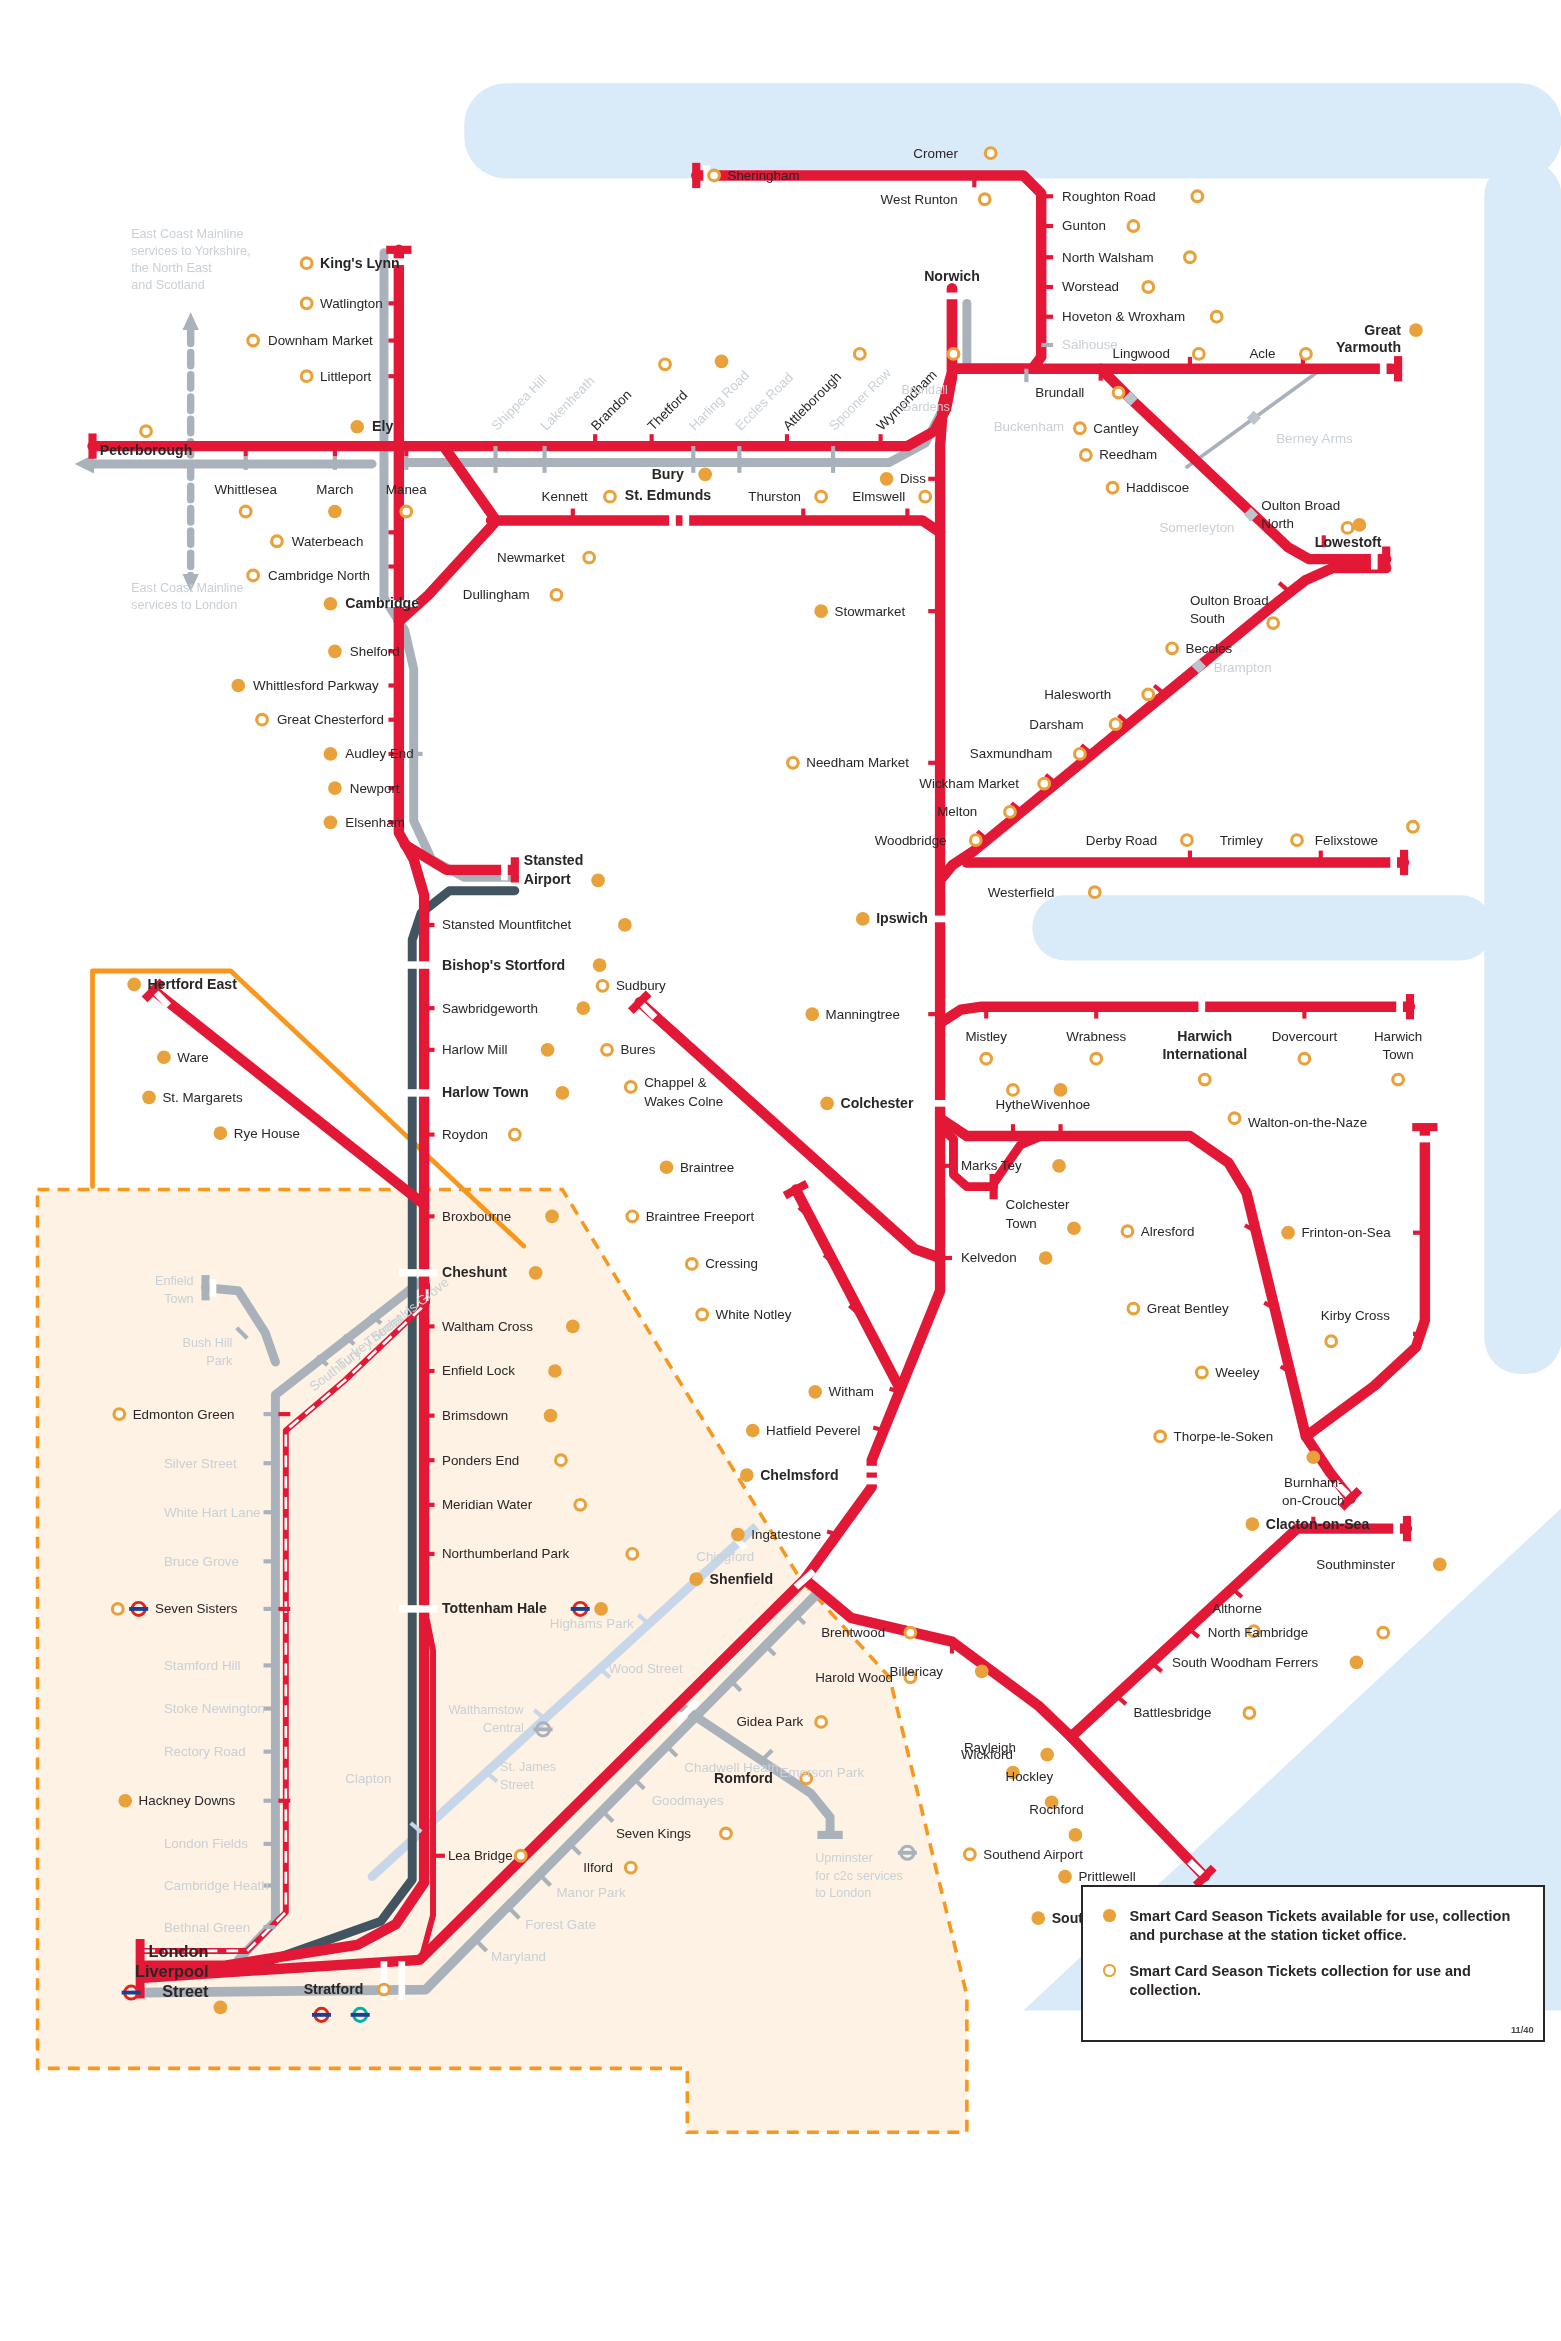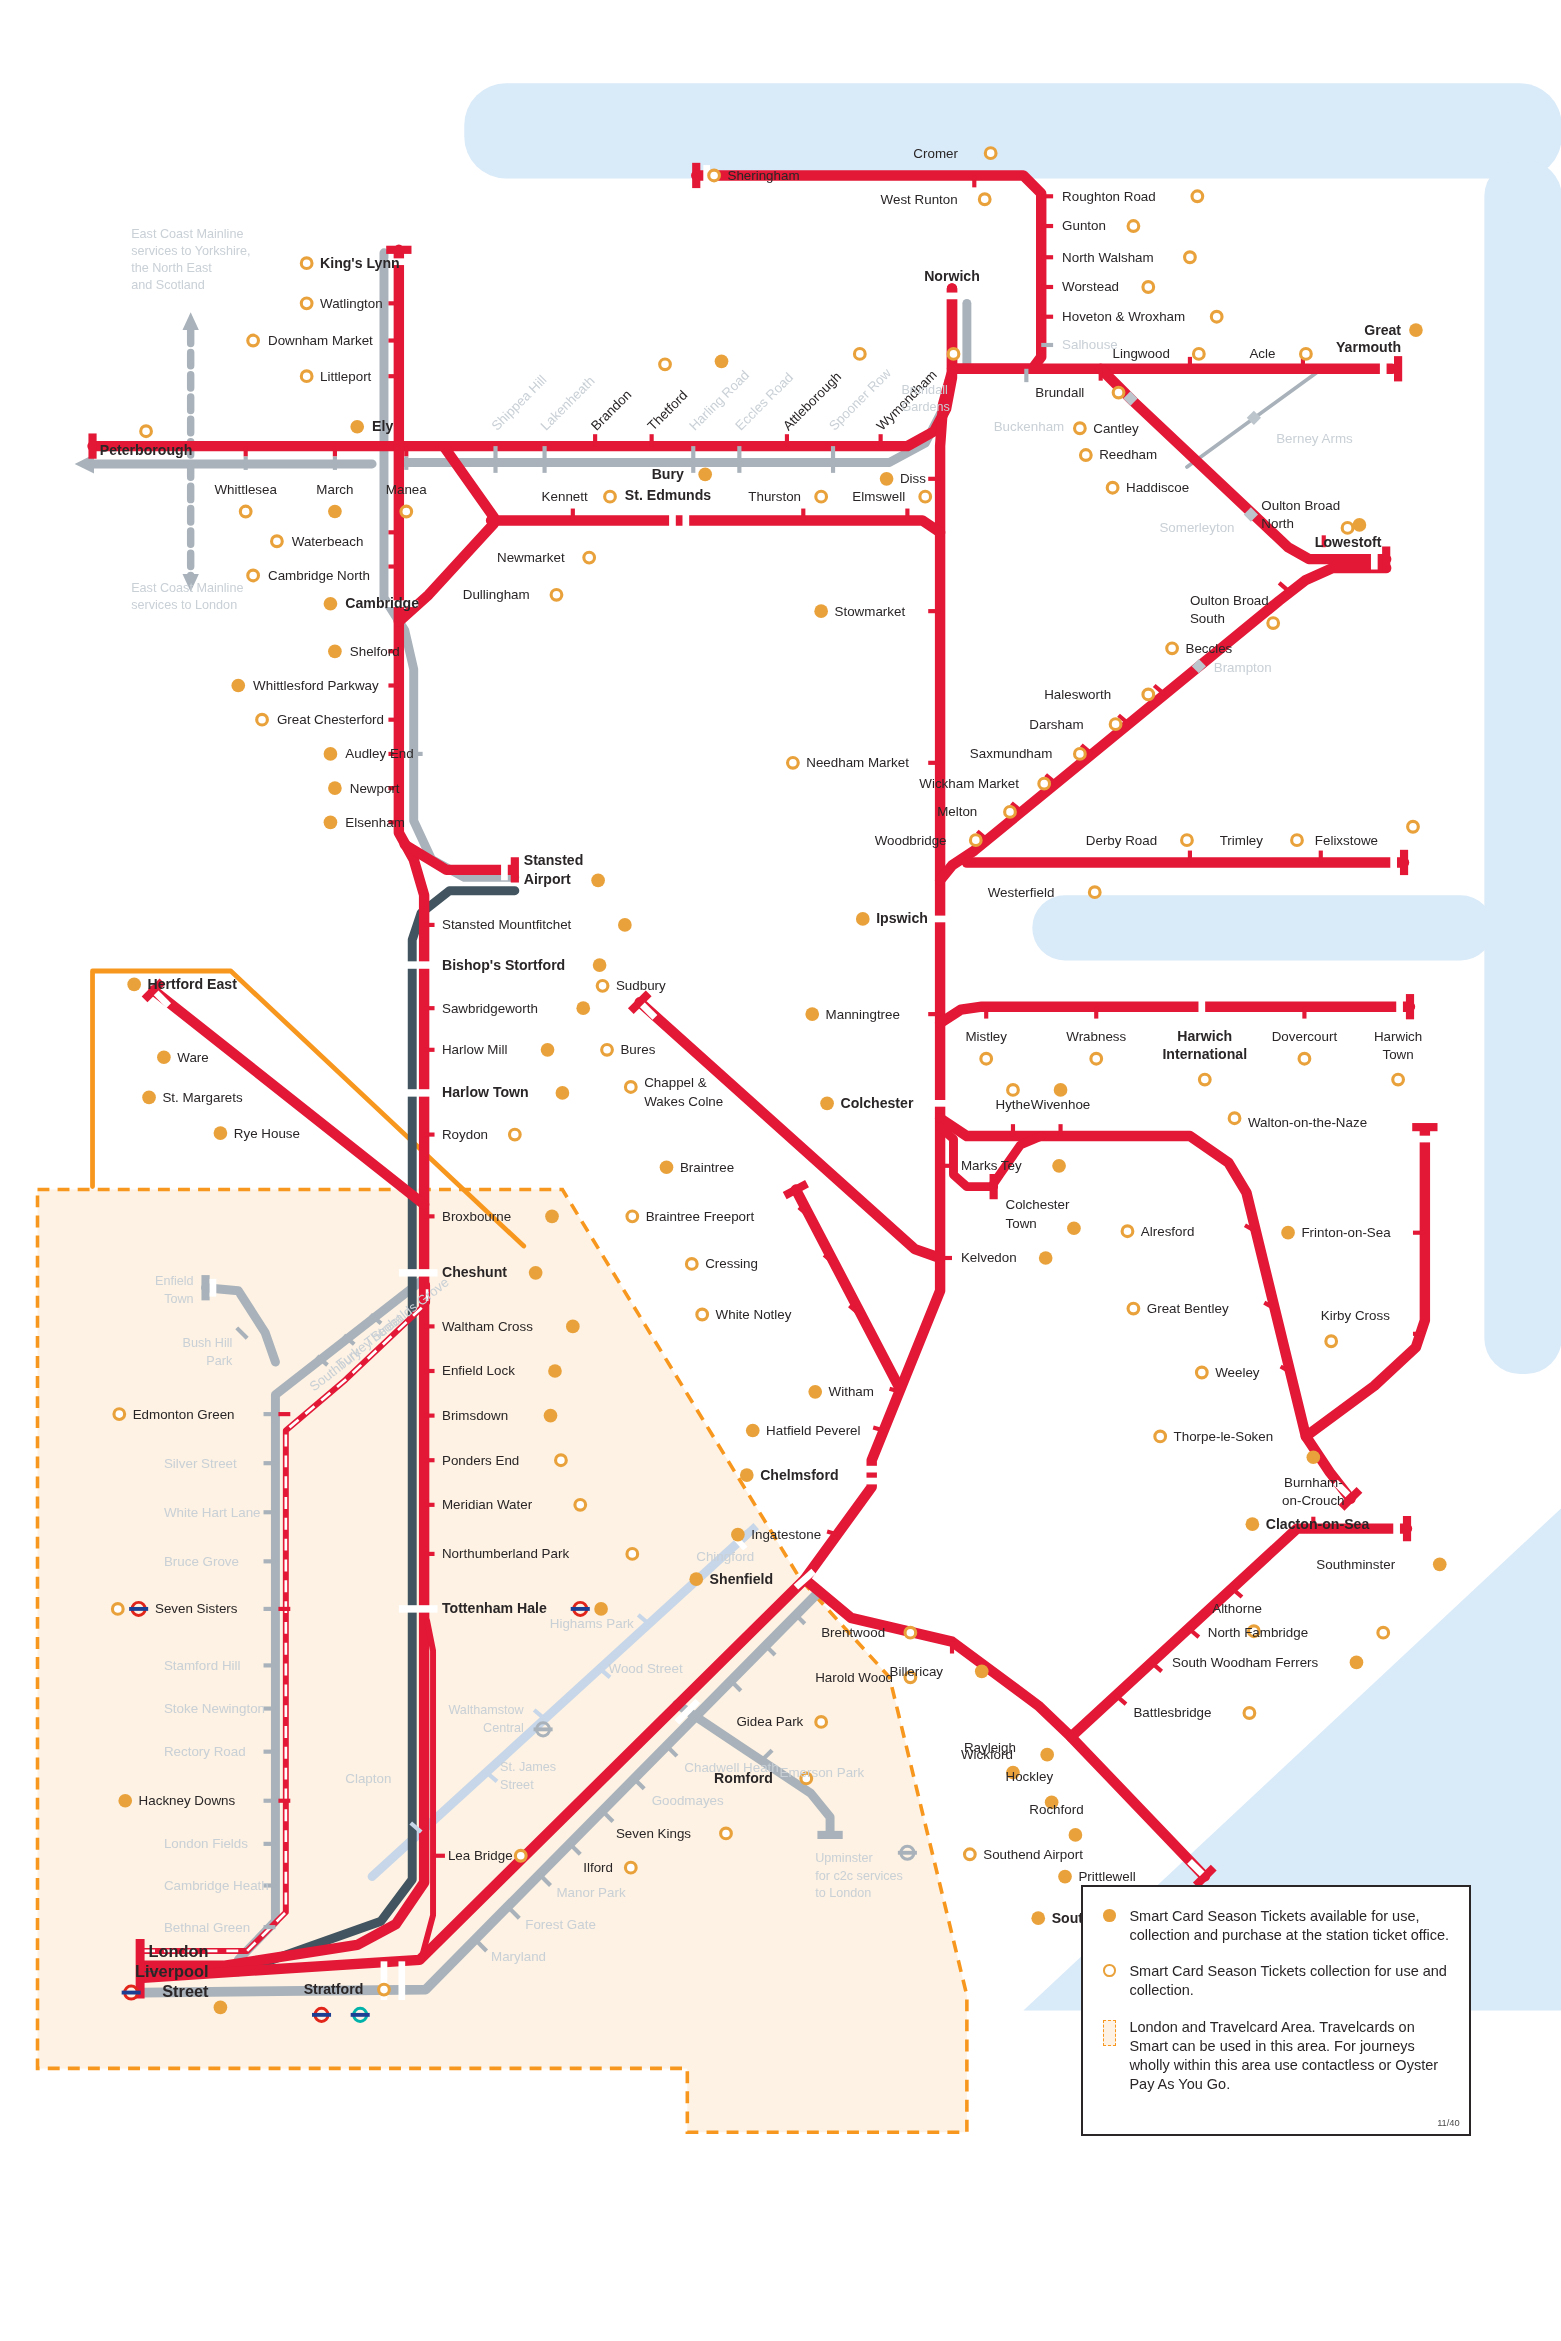--- a/index.html
+++ b/index.html
@@ -1,20 +1,20 @@
 <!DOCTYPE html>
 <html style="font-size:10.6px"><head>
 <meta charset="utf-8">
 <style>
   html,body{margin:0;padding:0;background:#fff;}
   #stage{position:relative;width:1562px;height:2342px;overflow:hidden;background:#fff;
          font-family:"Liberation Sans",sans-serif;}
   #map{position:absolute;left:0;top:0;width:1562px;height:2342px;display:block;}
-  #legend{position:absolute;left:1081px;top:1885px;width:390px;box-sizing:border-box;
-          background:#fff;border:2px solid #2a2627;padding:20px 16px 22.5px 20px;z-index:5;}
+  #legend{position:absolute;left:1081px;top:1885px;width:464px;box-sizing:border-box;
+          background:#fff;border:2px solid #2a2627;padding:20px 16px 22.5px 20px;z-index:5;font-weight:bold;}
   .leg-item{display:flex;margin-bottom:17px;}
   .leg-item:last-child{margin-bottom:0;}
   .leg-mark{flex:0 0 26.4px;padding-top:2px;}
   .leg-text{font-size:14.5px;line-height:1.32;color:#2a2627;}
   .dot-filled{width:12.6px;height:12.6px;border-radius:50%;background:#e9a23b;}
   .dot-open{width:8.6px;height:8.6px;border-radius:50%;border:2.6px solid #e9a23b;background:#fff;}
   .area-swatch{width:10.6px;height:24px;background:#fdf2e3;border:1.3px dashed #f8971d;}
   #leg-version{position:absolute;right:9.3px;bottom:5.3px;font-size:9.3px;color:#4a4a4a;}
 </style>
 </head>
@@ -631,22 +631,16 @@
           <div class="dot-filled"></div>
         </div>
       <div class="leg-text">Smart Card Season Tickets available for use, collection and purchase at the station ticket office.</div>
     </div>
     <div class="leg-item">
       <div class="leg-mark">
           <div class="dot-open"></div>
         </div>
       <div class="leg-text">Smart Card Season Tickets collection for use and collection.</div>
     </div>
-    <div class="leg-item">
-      <div class="leg-mark">
-          <div class="area-swatch"></div>
-        </div>
-      <div class="leg-text">London and Travelcard Area. Travelcards on Smart can be used in this area. For journeys wholly within this area use contactless or Oyster Pay As You Go.</div>
-    </div>
     <div id="leg-version">11/40</div>
   </div>
 </div>
 
 
 </body></html>

